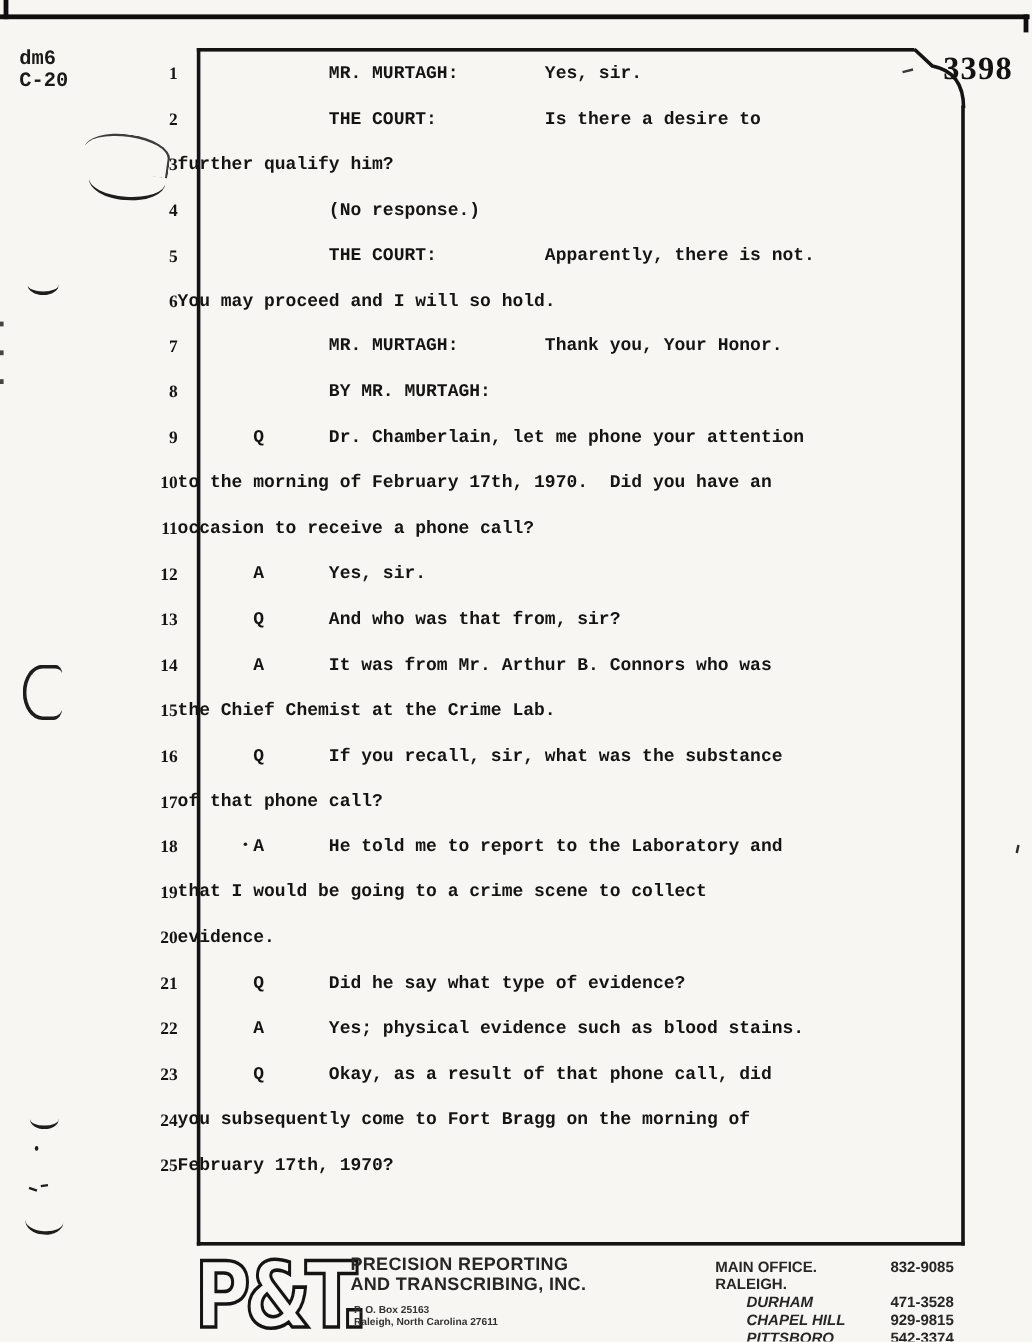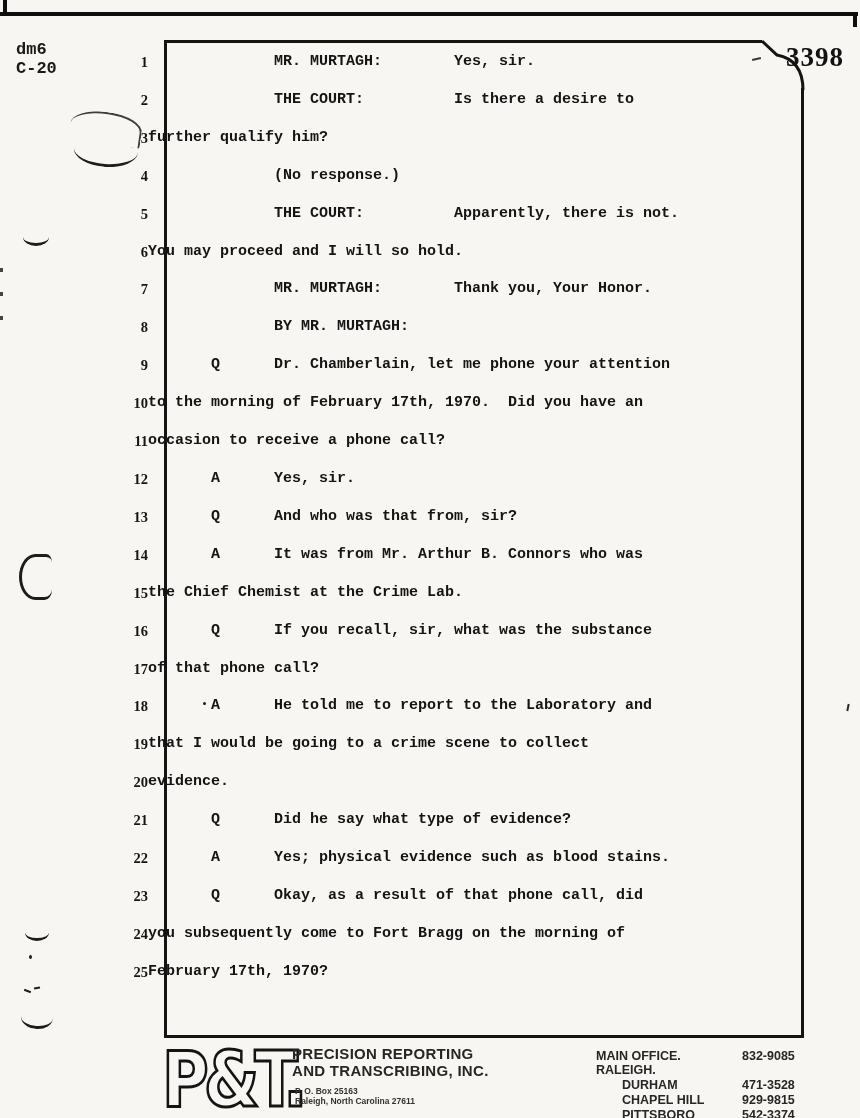--- a/index.html
+++ b/index.html
@@ -78,21 +78,21 @@
     color:#f7f6f2; -webkit-text-stroke:3px #141414;
     transform:scaleX(0.84); transform-origin:left top;}
   .company{ position:absolute; left:292px; top:6px;
     font-size:15px; line-height:16.5px; font-weight:600;
     letter-spacing:.3px; color:#262626;}
   .address{ position:absolute; left:295px; top:46px;
     font-size:8.5px; line-height:10px; font-weight:600; color:#333;}
   .offices{ position:absolute; left:596px; top:9px;
     display:grid; grid-template-columns:146px auto; column-gap:0; row-gap:1px;
     font-size:12.5px; line-height:14px; font-weight:700; color:#262626;}
-  .office-name.indent{ padding-left:26px;}
+  .office-name.indent{ padding-left:26px;font-style:italic;}
 </style>
 </head>
 <body>
 
 <div class="page">
 
   <div class="top-rule"></div>
   <div class="top-rule-left-tick"></div>
   <div class="top-rule-right-hook"></div>
 

